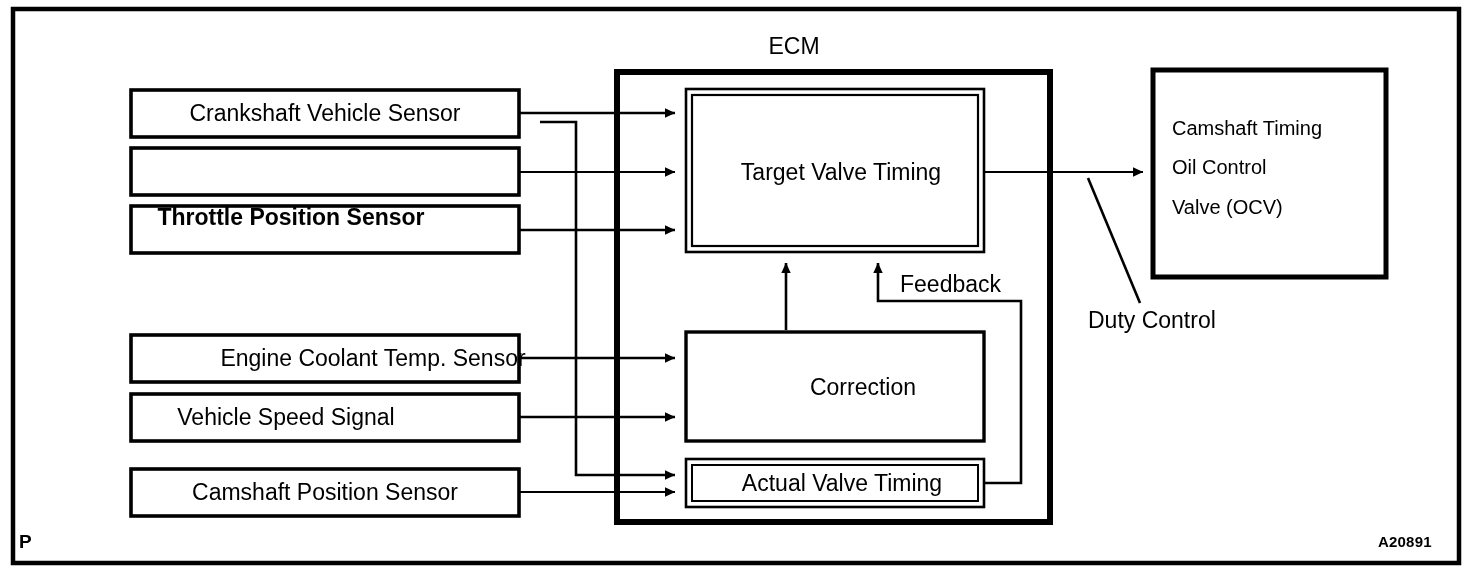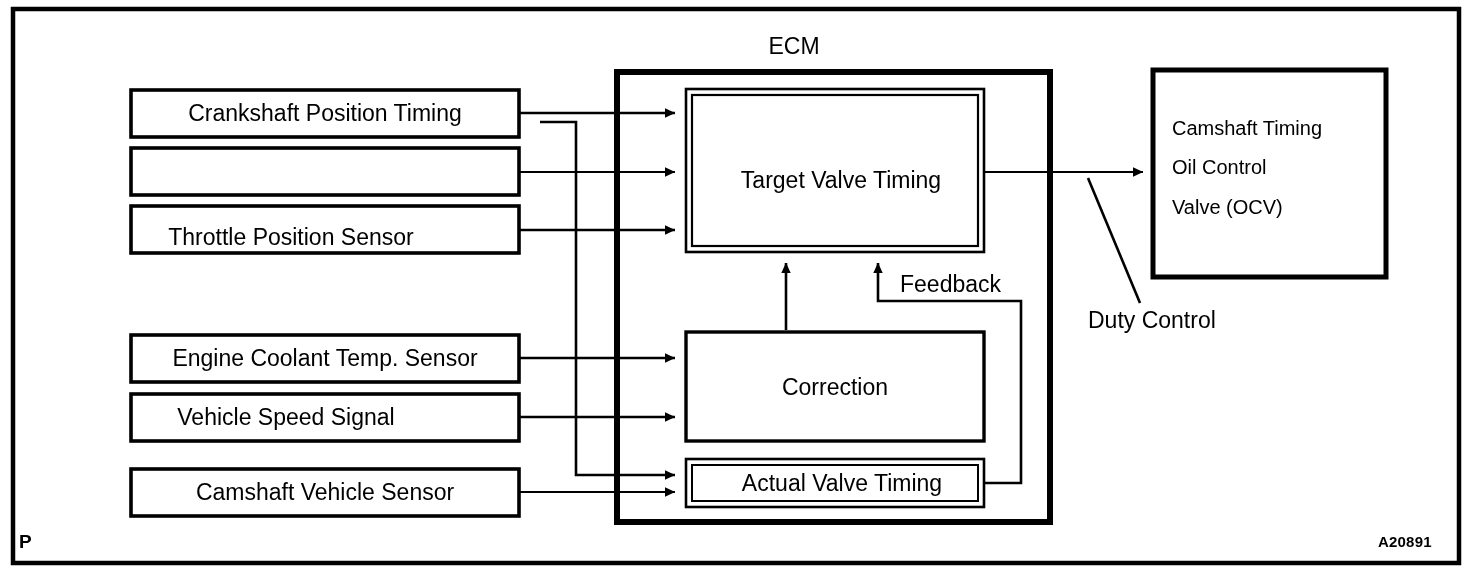--- a/index.html
+++ b/index.html
@@ -104,31 +104,31 @@
 
     <path d="M786,330 L786,263" fill="none" stroke="#000000" stroke-width="2.6" marker-end="url(#arrow)"></path>
 
     <path d="M984,483 L1021,483 L1021,301 L878,301 L878,263" fill="none" stroke="#000000" stroke-width="2.6" marker-end="url(#arrow)"></path>
 
     <path d="M984,172 L1143,172" fill="none" stroke="#000000" stroke-width="2.2" marker-end="url(#arrow)"></path>
 
     <path d="M1088,178 L1140,303" fill="none" stroke="#000000" stroke-width="2.6"></path>
   </svg>
 
-  <div class="lbl box-label" style="left:131px; top:100px; width:388px;">Crankshaft Position Timing</div>
-  <div class="lbl box-label" style="left:131px; top:224px; width:320px;">Throttle Position Sensor</div>
+  <div class="lbl box-label" style="left:131px; top:100px; width:388px;">Crankshaft Vehicle Sensor</div>
+  <div class="lbl box-label" style="left:131px; top:204px; width:320px;font-weight:bold;">Throttle Position Sensor</div>
 
-  <div class="lbl box-label" style="left:131px; top:345px; width:388px;">Engine Coolant Temp. Sensor</div>
+  <div class="lbl box-label" style="left:131px; top:345px; width:388px;padding-left:48px;">Engine Coolant Temp. Sensor</div>
   <div class="lbl box-label" style="left:131px; top:404px; width:310px;">Vehicle Speed Signal</div>
-  <div class="lbl box-label" style="left:131px; top:479px; width:388px;">Camshaft Vehicle Sensor</div>
+  <div class="lbl box-label" style="left:131px; top:479px; width:388px;">Camshaft Position Sensor</div>
 
   <div class="lbl ecm-label" style="left:694px; top:33px; width:200px;">ECM</div>
 
-  <div class="lbl box-label" style="left:686px; top:159px; width:310px;margin-top:8px;">Target Valve Timing</div>
-  <div class="lbl box-label" style="left:686px; top:374px; width:298px;">Correction</div>
+  <div class="lbl box-label" style="left:686px; top:159px; width:310px;">Target Valve Timing</div>
+  <div class="lbl box-label" style="left:686px; top:374px; width:298px;padding-left:28px;">Correction</div>
   <div class="lbl box-label" style="left:714px; top:470px; width:256px;">Actual Valve Timing</div>
 
   <div class="lbl box-label-left" style="left:1172px; top:117px; width:215px;">Camshaft Timing</div>
   <div class="lbl box-label-left" style="left:1172px; top:156px; width:215px;">Oil Control</div>
   <div class="lbl box-label-left" style="left:1172px; top:196px; width:215px;">Valve (OCV)</div>
 
   <div class="lbl note-label" style="left:900px; top:271px; width:200px;">Feedback</div>
   <div class="lbl note-label" style="left:1088px; top:307px; width:220px;">Duty Control</div>
 
   <div class="lbl corner-mark" style="left:19px; top:531px;">P</div>

